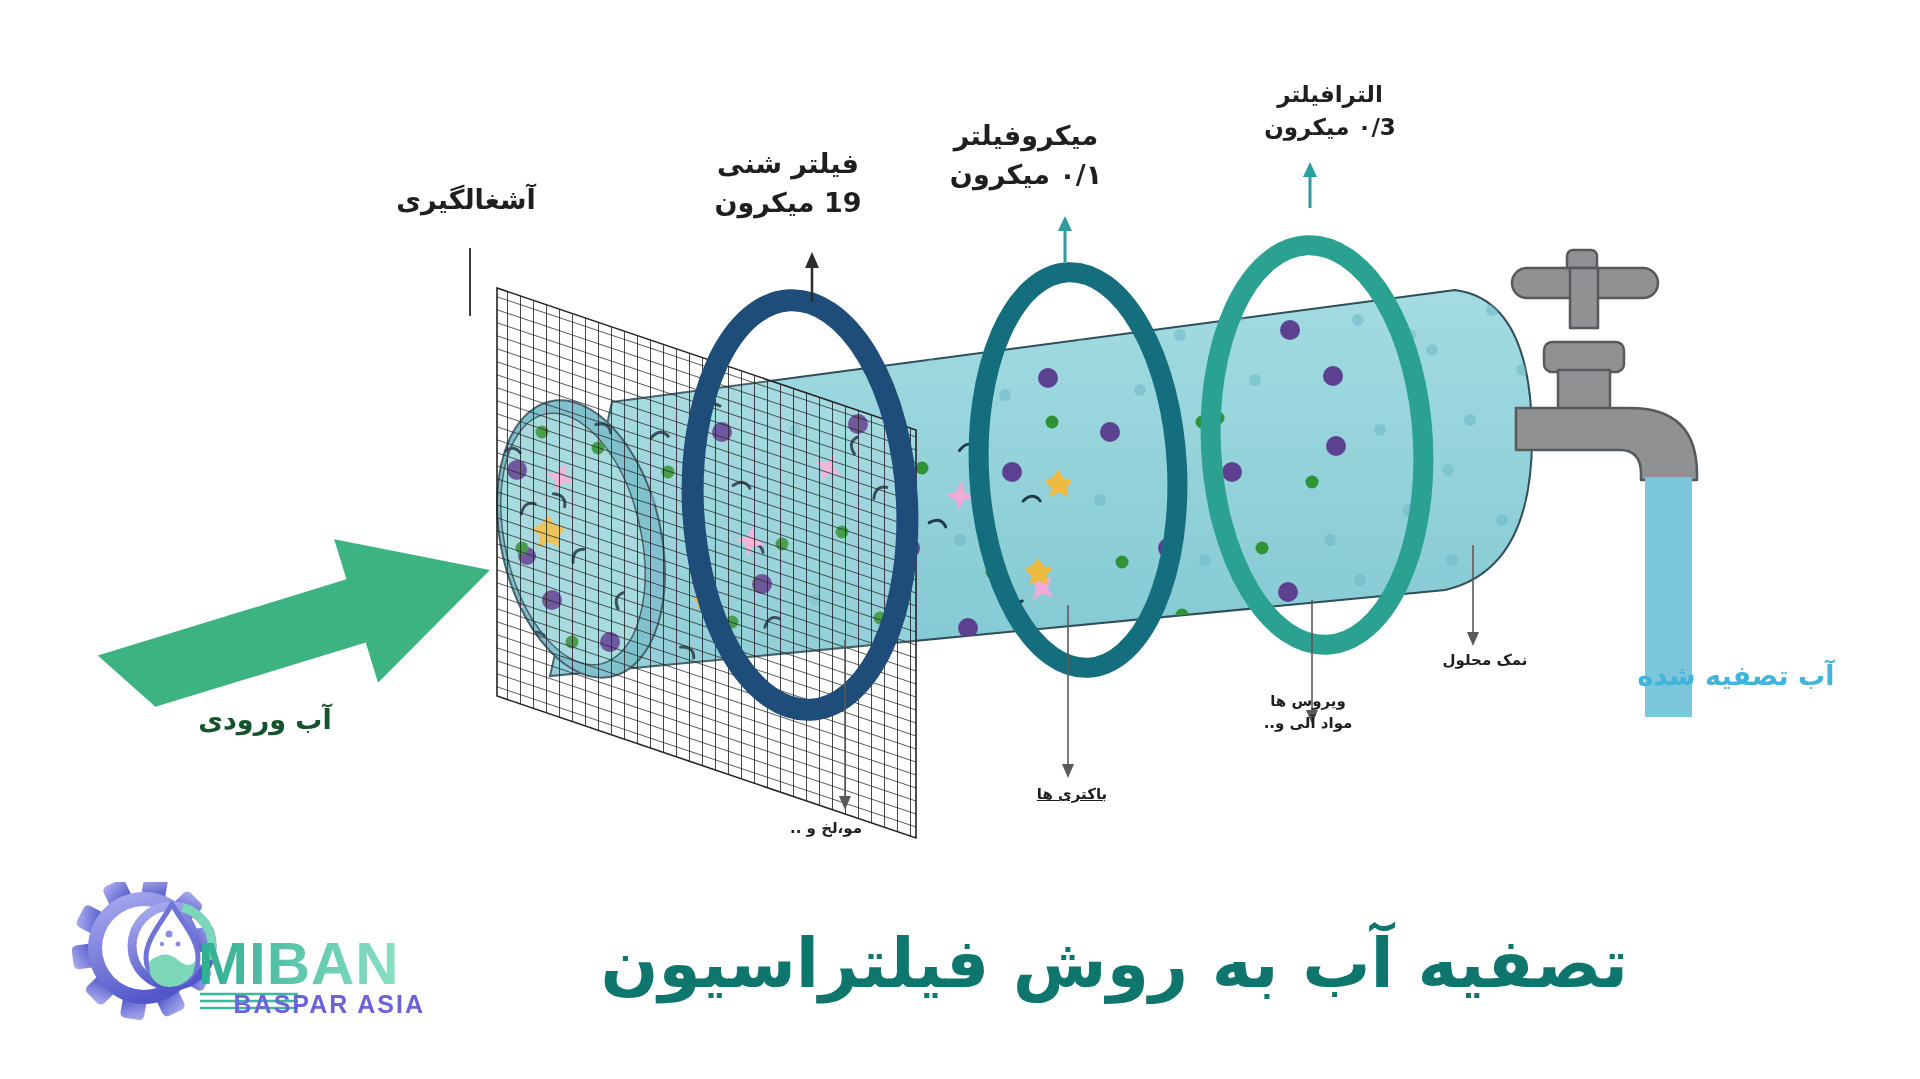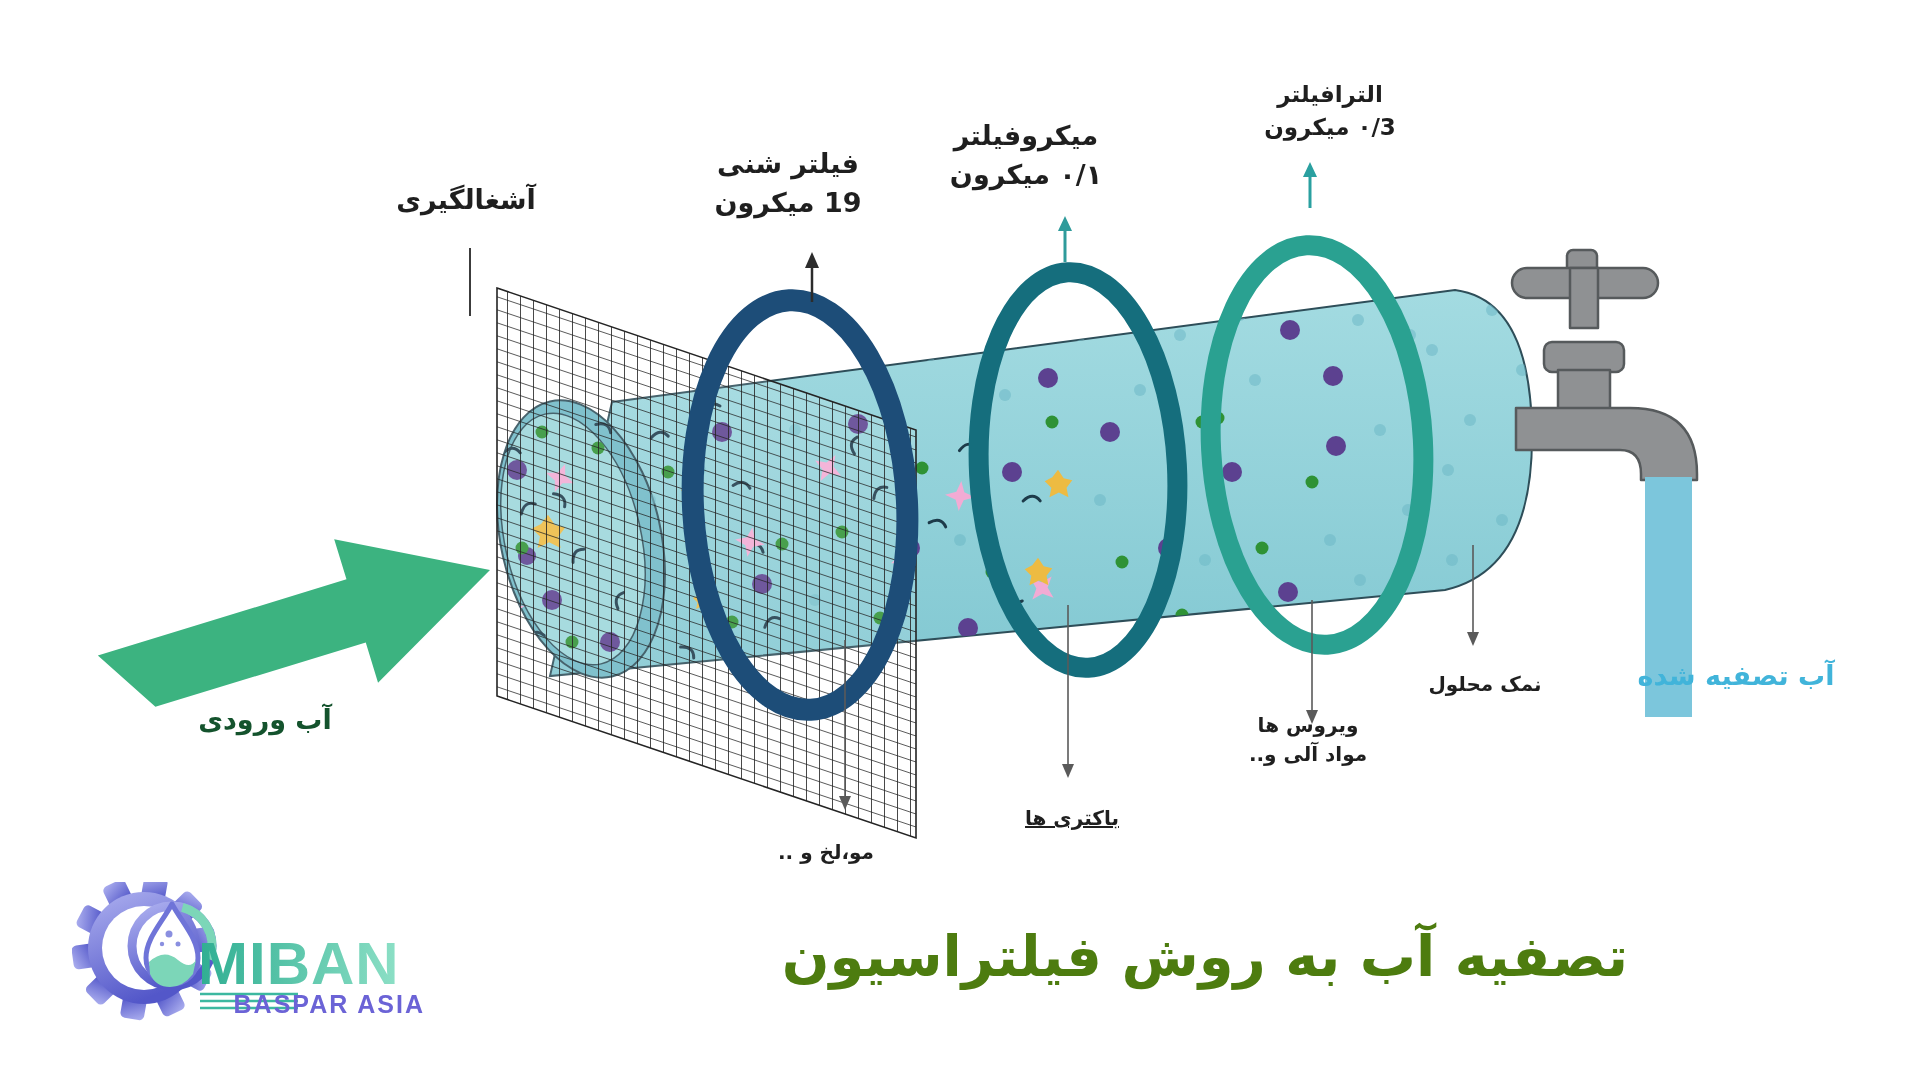--- a/index.html
+++ b/index.html
@@ -6,27 +6,27 @@
   .canvas{
     position:relative;width:1920px;height:1079px;background:#ffffff;overflow:hidden;
     font-family:"DejaVu Sans",sans-serif;
   }
   .scene{position:absolute;left:0;top:0;width:1920px;height:1079px;}
   .plabel{
     position:absolute;transform:translateX(-50%);text-align:center;
     font-weight:bold;color:#1f1f1f;direction:rtl;white-space:nowrap;line-height:1.45;
   }
   .sz27{font-size:27px;}
-  .sz24{font-size:20px;margin-top:20px;}
+  .sz24{font-size:15px;}
   .sz22{font-size:23px;}
   .green-text{color:#14532d;}
   .cyan-text{color:#41b4da;}
   .caption{
-    position:absolute;right:292px;top:924px;font-size:56px;font-weight:bold;
-    color:#4d7c0f;direction:rtl;white-space:nowrap;letter-spacing:0px;
+    position:absolute;right:292px;top:924px;font-size:68px;font-weight:bold;
+    color:#0f766e;direction:rtl;white-space:nowrap;letter-spacing:0px;
   }
   .logo{position:absolute;left:72px;top:882px;width:360px;height:152px;}
 </style>
 </head>
 <body>
 
 <div class="canvas">
 
   <svg class="scene" viewBox="0 0 1920 1079">
     <defs>

